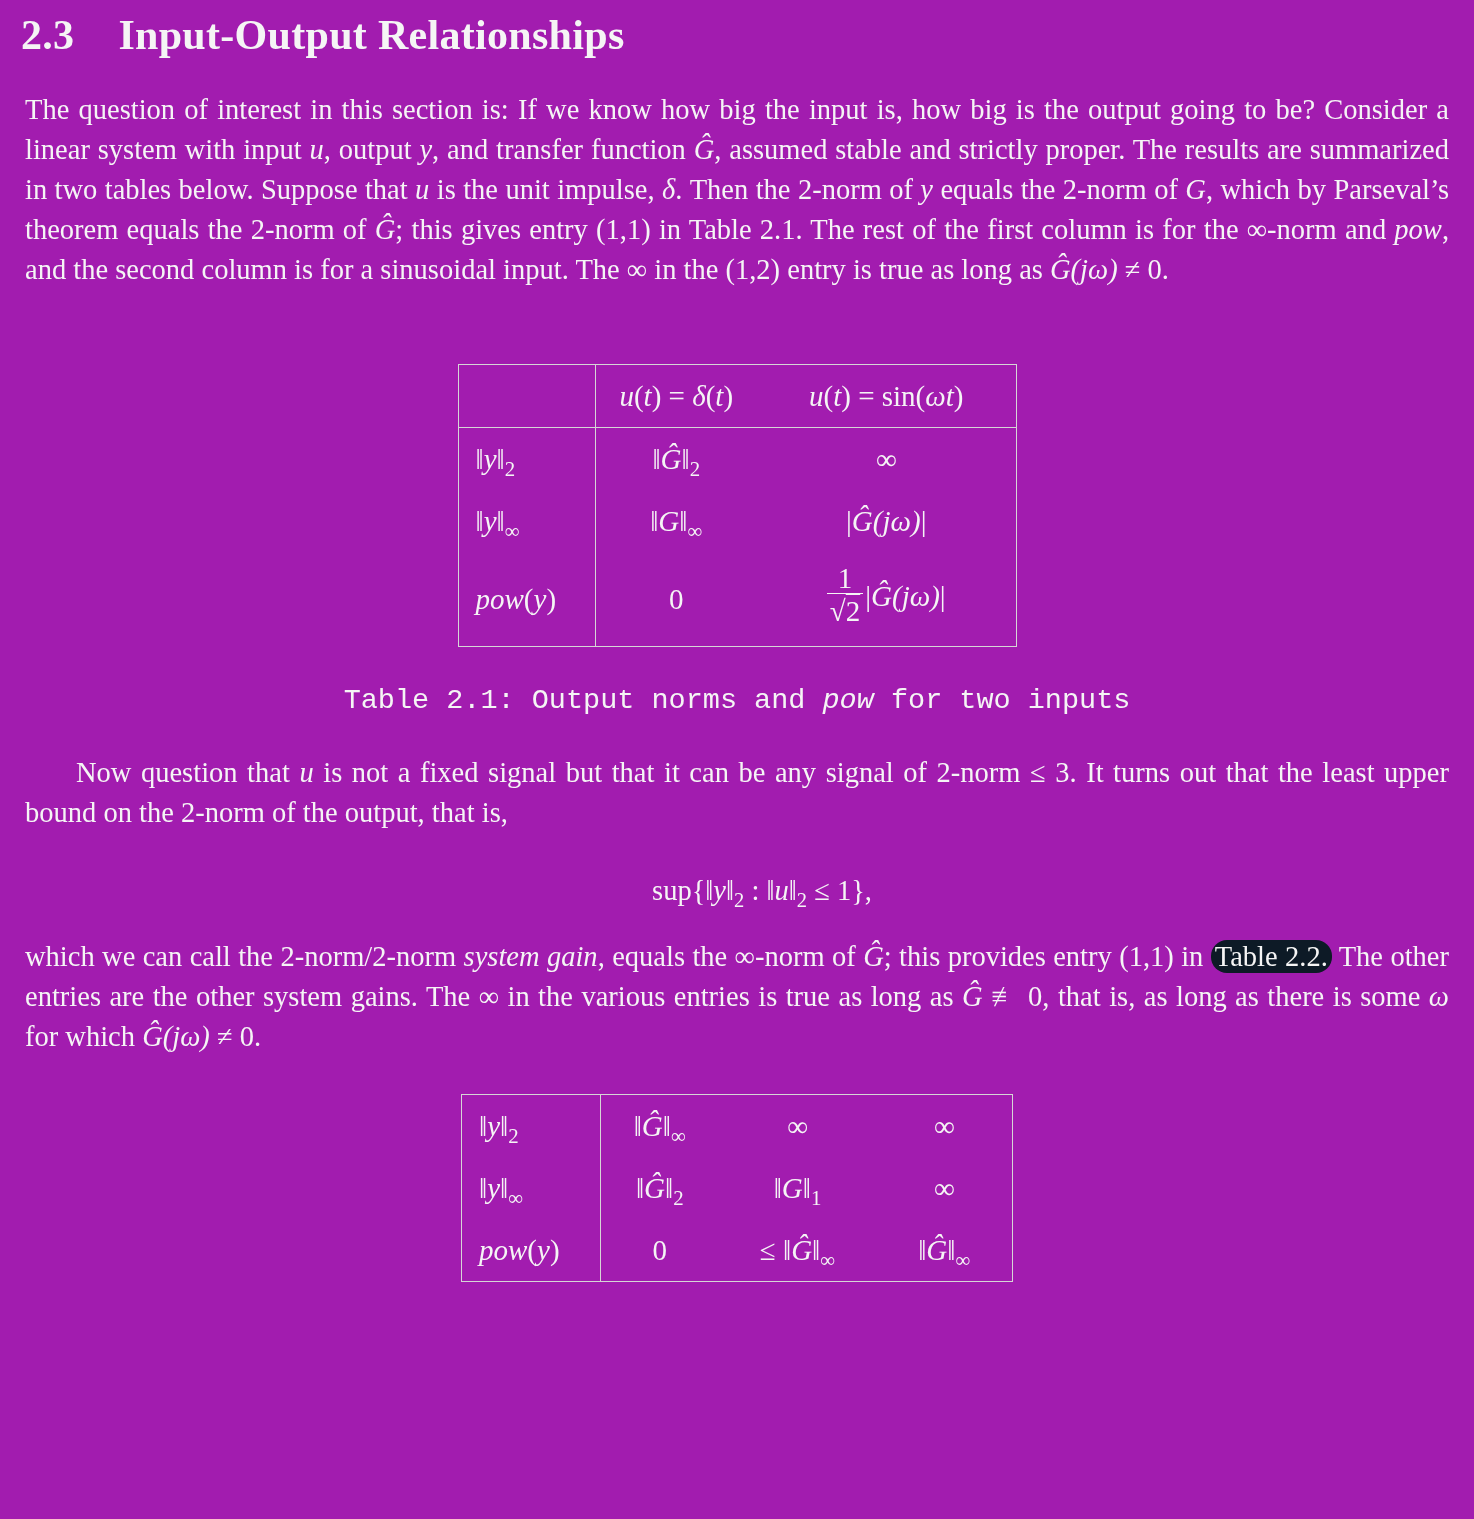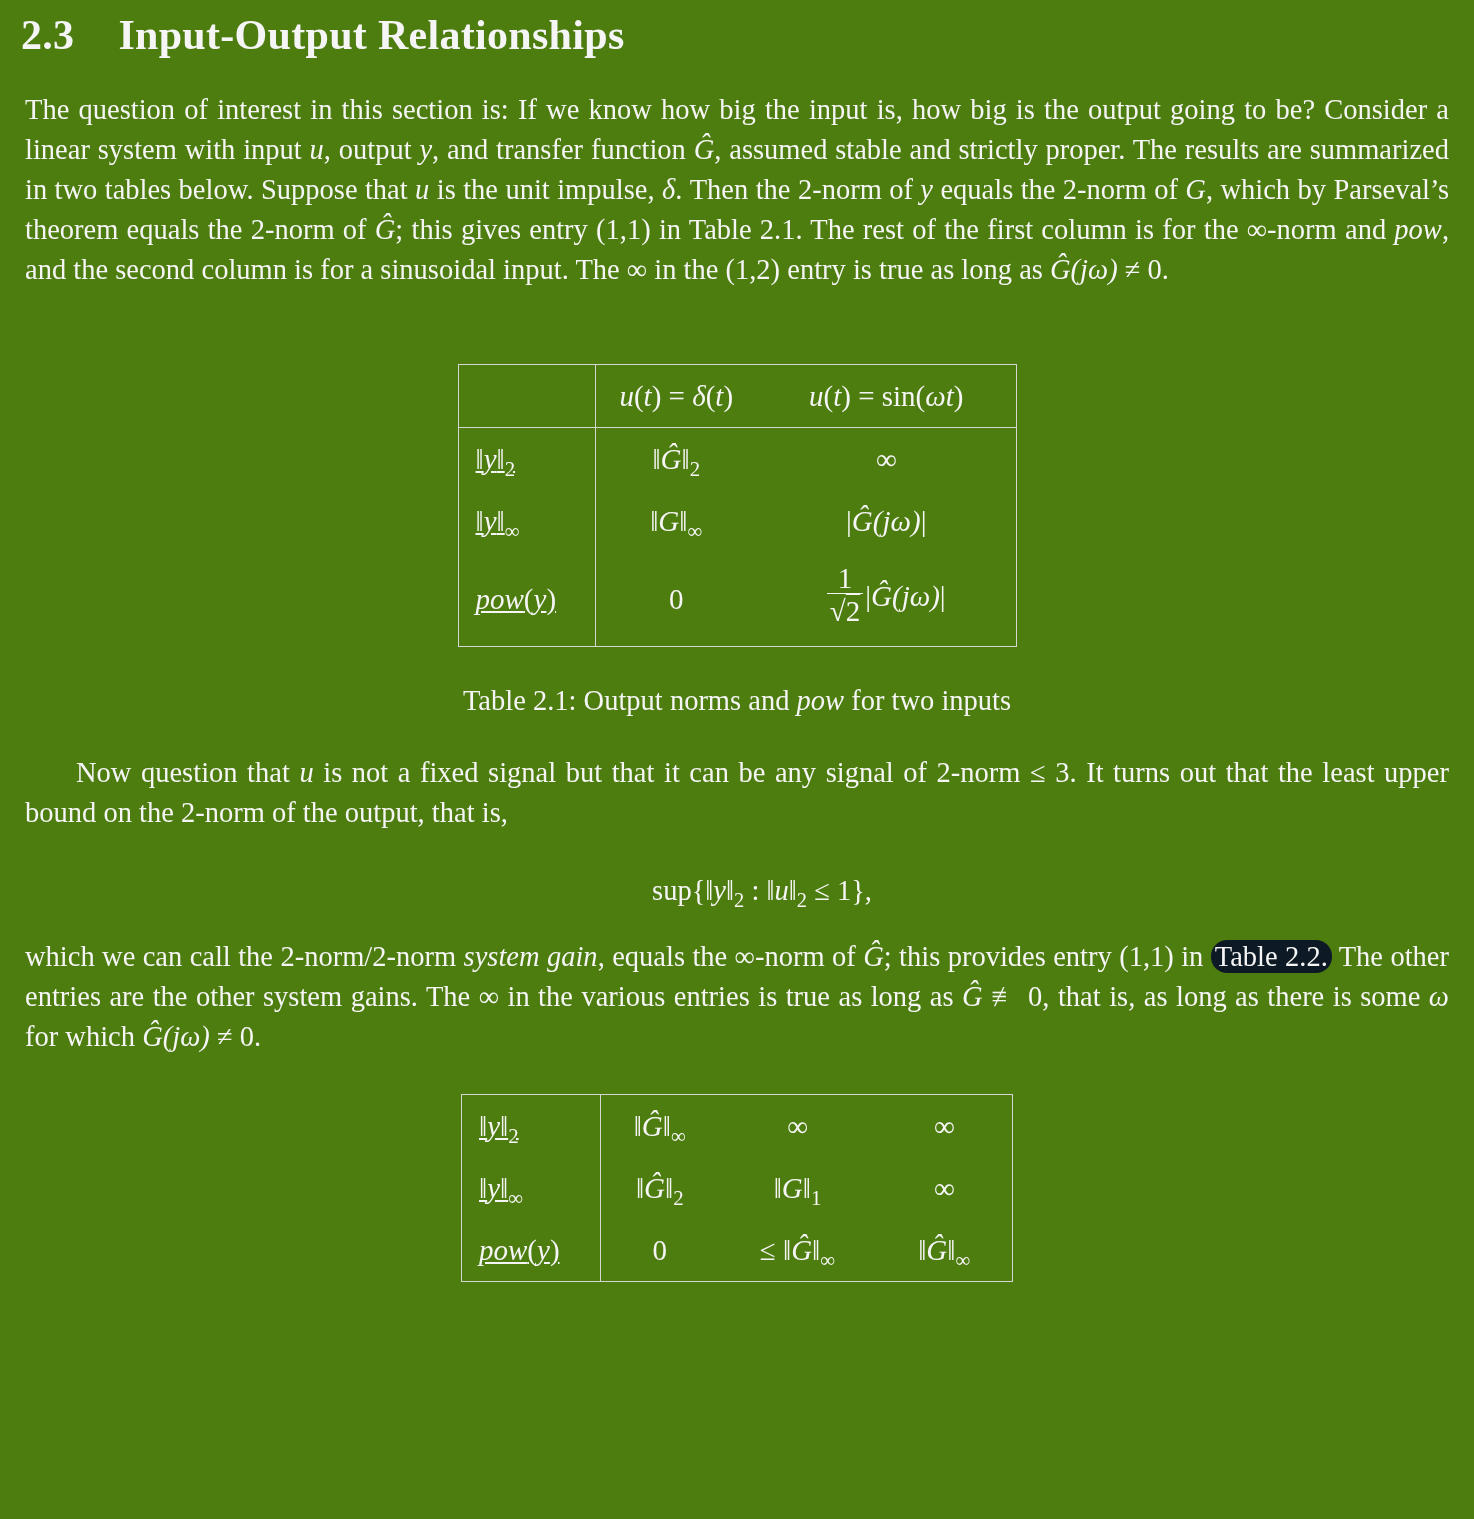--- a/index.html
+++ b/index.html
@@ -1,19 +1,19 @@
 <!DOCTYPE html>
 <html><head>
 <meta charset="utf-8">
 <style>
   html,body { margin:0; padding:0; background:#000; }
   .page {
     position:relative;
     width:1474px; height:1519px;
-    background:#4d7c0f;
+    background:#a21caf;
     color:#f5f5f5;
     font-family:"Liberation Serif","DejaVu Serif",serif;
     font-size:28.5px;
     box-sizing:border-box;
     padding:0 21px;
     overflow:hidden;
   }
   .sec-heading {
     margin:0; padding-top:10px;
     font-size:42px; line-height:50px; font-weight:bold;
@@ -45,24 +45,23 @@
     font-weight:normal;
     text-align:center;
     vertical-align:middle;
     padding:11px 4px;
     line-height:40px;
   }
   .mtable tr.hdr th { padding:11px 4px; border-bottom:1.5px solid #d6d6d6; }
   .mtable .lab {
     text-align:left; padding-left:17px;
     border-right:1.5px solid #d6d6d6;
-    text-decoration:underline;
   }
   .caption { text-align:center; line-height:40px; }
-  .cap-1 { margin-top:34px; }
+  .cap-1 { margin-top:34px;font-family:Liberation Mono, monospace; }
   .cap-2 { margin-top:36px; }
   .frac {
     display:inline-block;
     vertical-align:middle;
     text-align:center;
     margin:0 2px 6px 0;
     line-height:normal;
   }
   .frac .fnum { display:block; line-height:1.05; padding:0 6px; }
   .frac .fden { display:block; border-top:1.6px solid #f5f5f5; line-height:1.2; padding:0 3px; }

